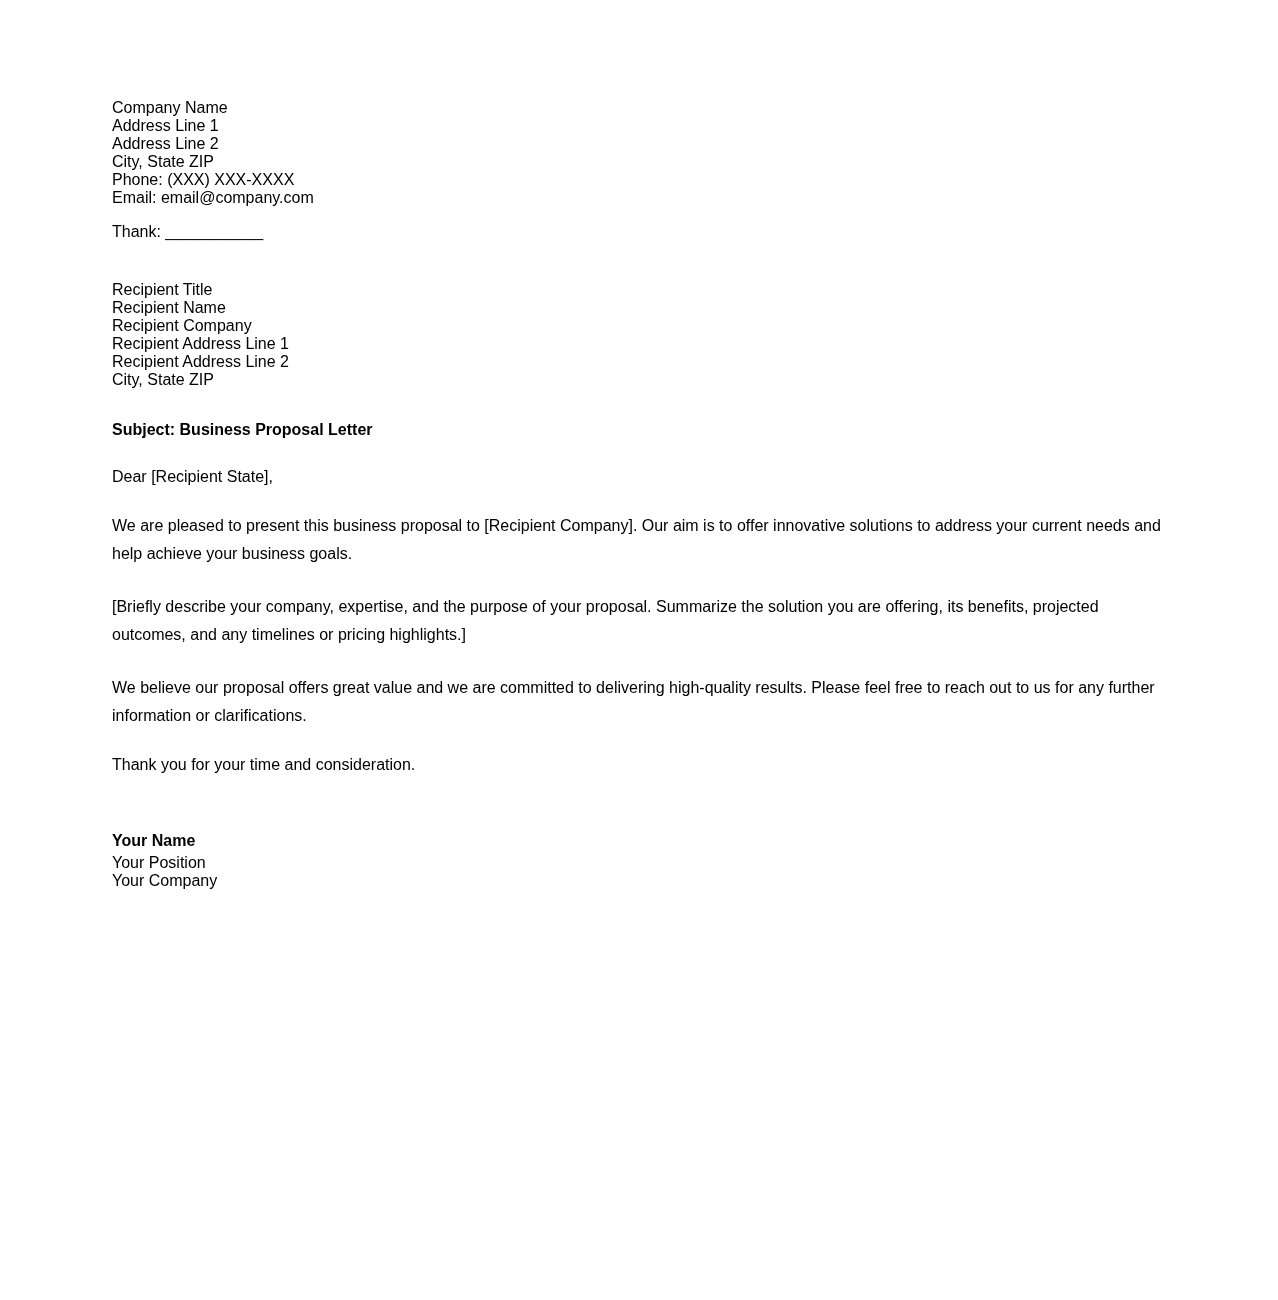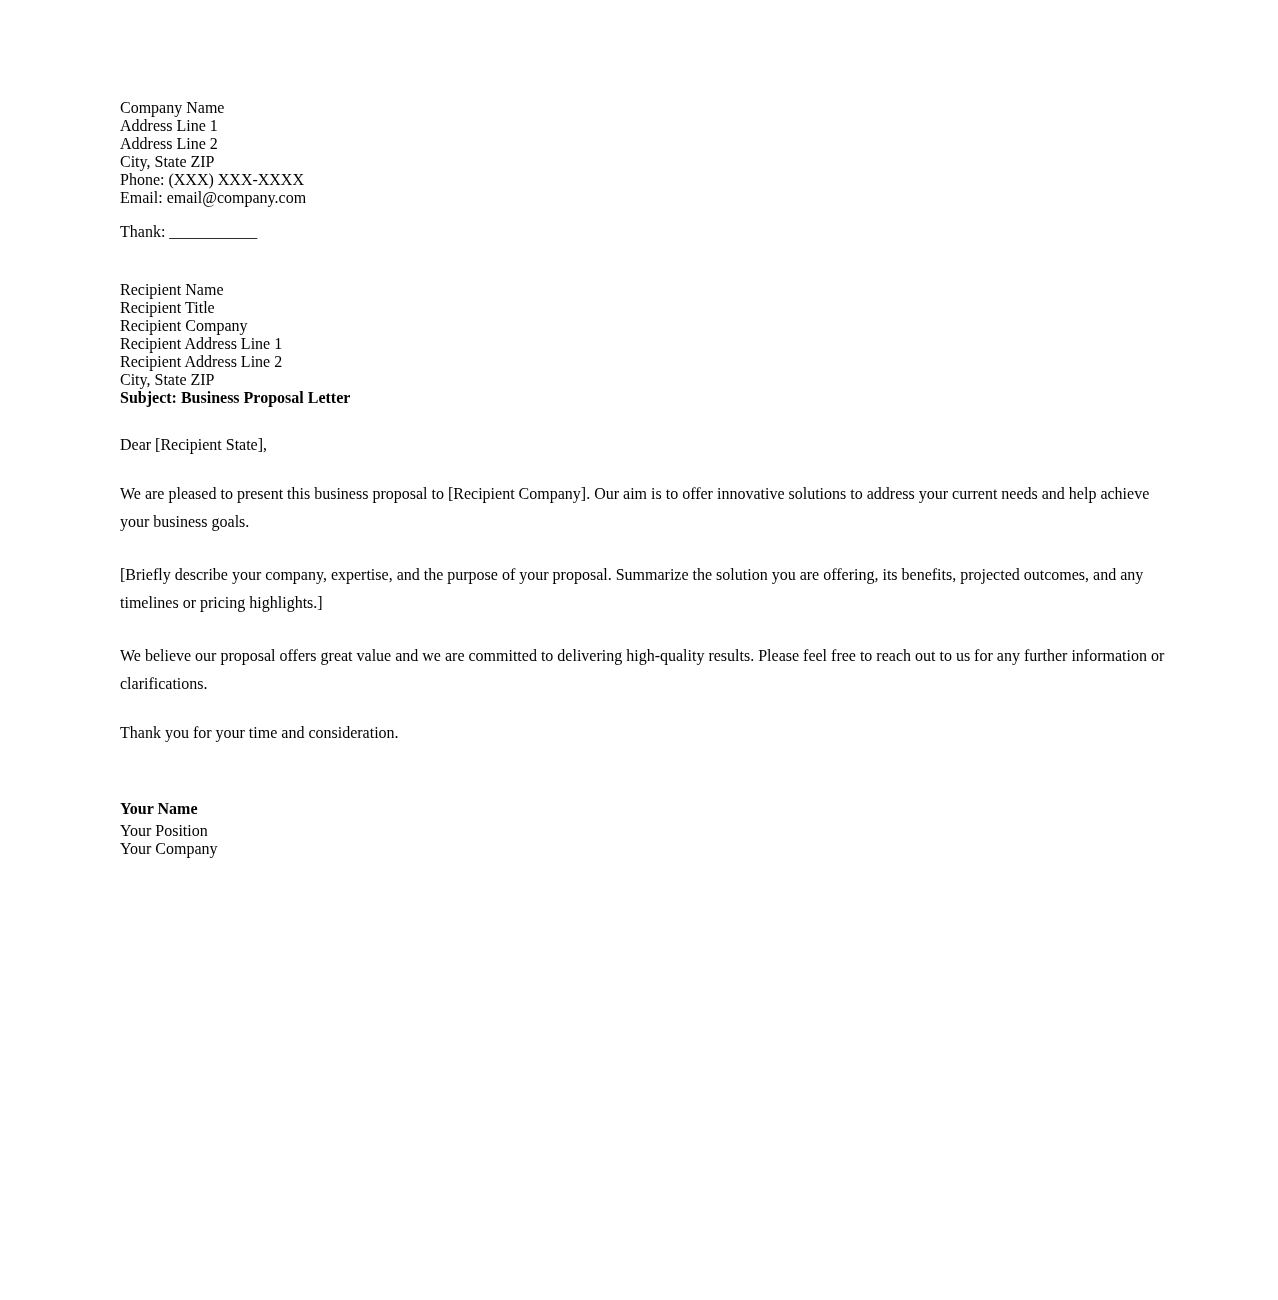--- a/index.html
+++ b/index.html
@@ -1,21 +1,21 @@
 <!DOCTYPE html>
 <html><head>
 <meta charset="utf-8">
 <style>
   html, body { margin:0; padding:0; background:#ffffff; }
   body { width:1278px; height:1300px; position:relative; font-family:"Liberation Sans", sans-serif; color:#000; font-size:16px; }
-  .page { position:absolute; left:120px; top:99px; width:1060px;font-family:Liberation Serif, serif; }
+  .page { position:absolute; left:112px; top:99px; width:1060px; }
   .block div { line-height:18px; height:18px; white-space:nowrap; }
   .date { margin-top:16px; line-height:18px; }
   .recipient { margin-top:40px; }
-  .subject { font-weight:bold; line-height:18px; }
+  .subject { margin-top:32px; font-weight:bold; line-height:18px; }
   .salutation { margin-top:29px; line-height:18px; }
   .para { margin-top:26px; line-height:27.5px; margin-bottom:0; }
   .para.first { margin-top:26px; }
   .closing-thanks { margin-top:27px; line-height:18px; }
   .sincerely { margin-top:52px; line-height:18px; }
   .sig-name { margin-top:58px; font-weight:bold; line-height:18px; }
   .sig { margin-top:4px; }
 </style>
 </head>
 <body>
@@ -26,22 +26,22 @@
     <div>Address Line 1</div>
     <div>Address Line 2</div>
     <div>City, State ZIP</div>
     <div>Phone: (XXX) XXX-XXXX</div>
     <div>Email: email@company.com</div>
   </div>
 
   <div class="date">Thank: ___________</div>
 
   <div class="block recipient">
+    <div>Recipient Title</div>
     <div>Recipient Name</div>
-    <div>Recipient Title</div>
     <div>Recipient Company</div>
     <div>Recipient Address Line 1</div>
     <div>Recipient Address Line 2</div>
     <div>City, State ZIP</div>
   </div>
 
   <div class="subject">Subject: Business Proposal Letter</div>
 
   <div class="salutation">Dear [Recipient State],</div>
 

